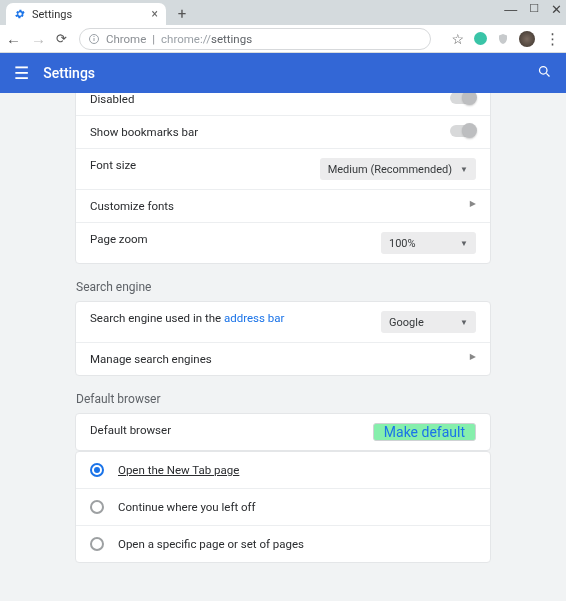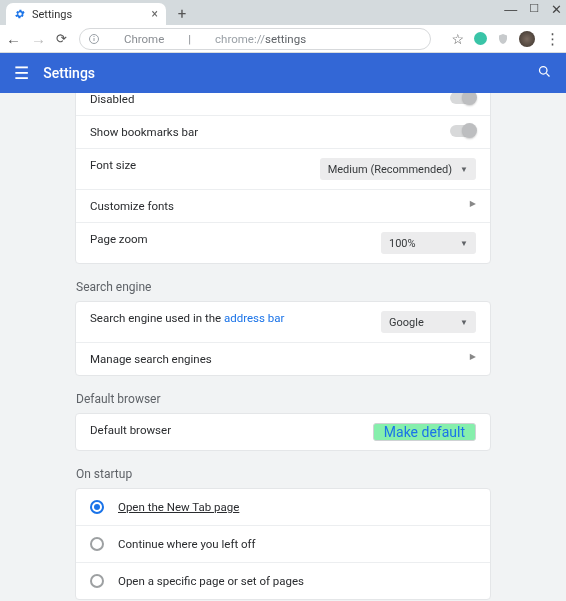--- a/index.html
+++ b/index.html
@@ -67,21 +67,21 @@
     padding: 0 6px;
     gap: 12px;
   }
   .nav-icons { display: flex; gap: 10px; align-items: center; color: #555; }
   .nav-icons .disabled { color: #bbb; }
   .nav-btn { font-size: 15px; cursor: pointer; }
   .reload { font-size: 13px; }
   .omnibox {
     flex: 1; display: flex; align-items: center;
     height: 22px; border: 1px solid #d7d9db; border-radius: 12px;
-    padding: 0 8px; font-size: 11.5px; color: #555; gap: 24px;
+    padding: 0 8px; font-size: 11.5px; color: #555; gap: 6px;
     background: #fff;
   }
   .omnibox .secure { color: #8a8e93; }
   .omnibox .path-strong { color: #5f6368; }
   .omnibox .path-weak { color: #9aa0a6; }
   .toolbar-right { display: flex; align-items: center; gap: 10px; margin-left:8px;}
   .star { color: #555; font-size: 14px; }
   .ext-dot { width: 13px; height: 13px; border-radius: 50%; background:#39c4a7; }
   .shield { width: 12px; height: 14px; color:#bdbfc1; }
   .avatar { width: 16px; height: 16px; border-radius: 50%; background: radial-gradient(#7a6a5f, #3b332c); }
@@ -296,21 +296,20 @@
   <div class="card">
     <div class="row">
       <div class="labelblock">
         <span class="label">Default browser</span>
       </div>
       <span class="spacer"></span>
       <div class="btn-outline">Make default</div>
     </div>
   </div>
 
-  <div class="section-label">On startup</div>
   <div class="card">
     <div class="radio-row">
       <span class="radio checked"></span>
       <span>Open the New Tab page</span>
     </div>
     <div class="radio-row">
       <span class="radio"></span>
       <span>Continue where you left off</span>
     </div>
     <div class="radio-row">

